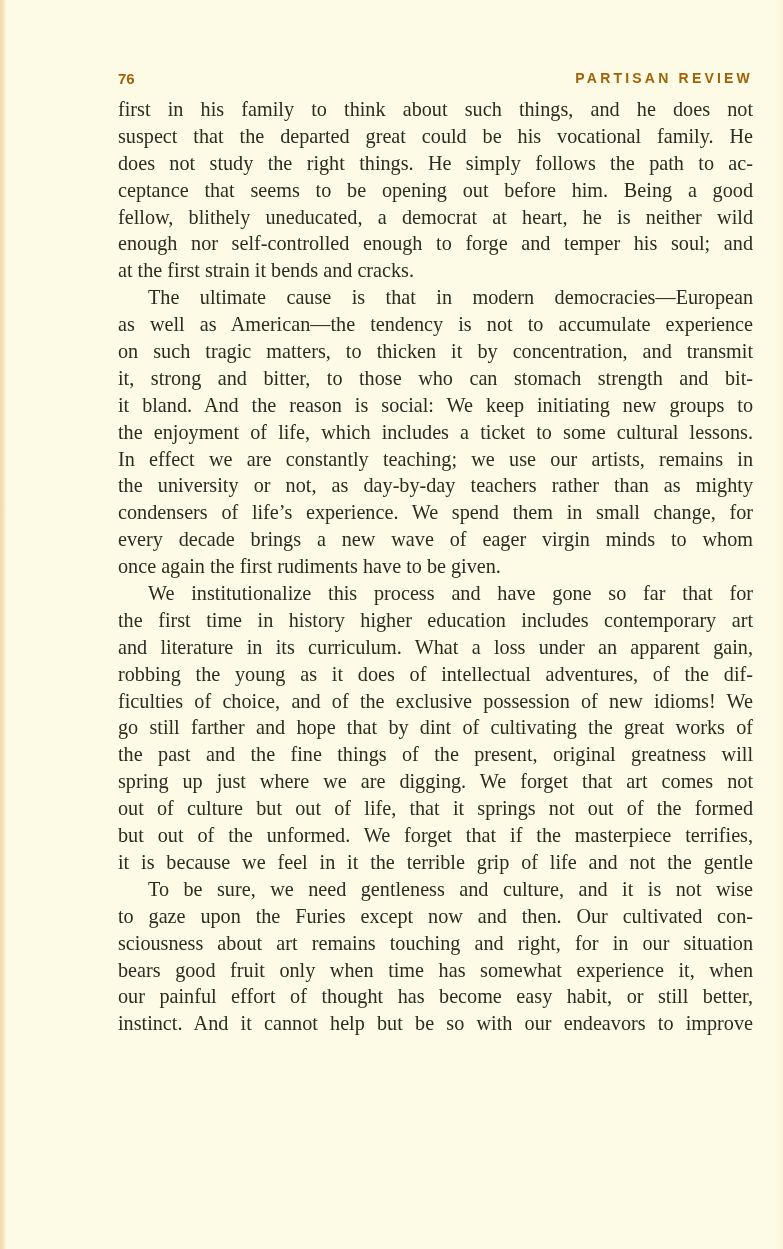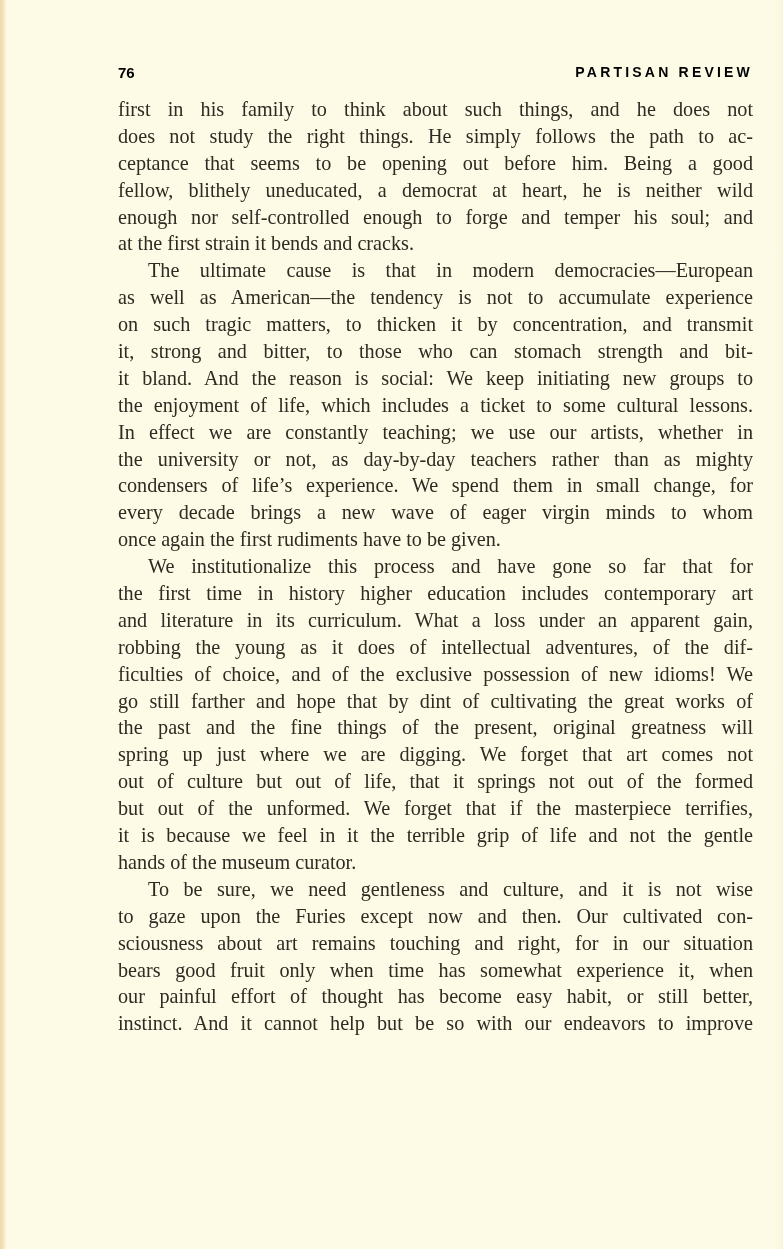--- a/index.html
+++ b/index.html
@@ -23,30 +23,30 @@
     }
     .page-edge-right {
       position: absolute;
       right: 0; top: 0;
       width: 8px; height: 1249px;
       background: linear-gradient(to right, #fdfbe6 0%, #fbf5d8 100%);
     }
     .running-head {
       position: absolute;
       left: 118px;
-      top: 61px;
+      top: 67px;
       width: 635px;
       height: 22px;
       display: flex;
       justify-content: space-between;
       align-items: center;
       font-family: "Liberation Sans", "DejaVu Sans", sans-serif;
       font-weight: bold;
       font-size: 15px;
-      color: #000000;
+      color: #a16207;
     }
     .page-number {
       letter-spacing: 0px;
     }
     .journal-title {
       letter-spacing: 3.2px;
       font-size: 14px;
     }
     .body-text {
       position: absolute;
@@ -80,54 +80,54 @@
 
 <div class="running-head">
   <span class="page-number">76</span>
   <span class="journal-title">PARTISAN REVIEW</span>
 </div>
 
 <div class="body-text">
 
   <div>
     <span class="line">first in his family to think about such things, and he does not</span>
+    <span class="line">suspect that the departed great could be his vocational family. He</span>
     <span class="line">does not study the right things. He simply follows the path to ac-</span>
     <span class="line">ceptance that seems to be opening out before him. Being a good</span>
     <span class="line">fellow, blithely uneducated, a democrat at heart, he is neither wild</span>
     <span class="line">enough nor self-controlled enough to forge and temper his soul; and</span>
     <span class="line last">at the first strain it bends and cracks.</span>
   </div>
 
   <div>
     <span class="line indent">The ultimate cause is that in modern democracies—European</span>
     <span class="line">as well as American—the tendency is not to accumulate experience</span>
     <span class="line">on such tragic matters, to thicken it by concentration, and transmit</span>
     <span class="line">it, strong and bitter, to those who can stomach strength and bit-</span>
     <span class="line">it bland. And the reason is social: We keep initiating new groups to</span>
     <span class="line">the enjoyment of life, which includes a ticket to some cultural lessons.</span>
-    <span class="line">In effect we are constantly teaching; we use our artists, whether in</span>
+    <span class="line">In effect we are constantly teaching; we use our artists, remains in</span>
     <span class="line">the university or not, as day-by-day teachers rather than as mighty</span>
     <span class="line">condensers of life’s experience. We spend them in small change, for</span>
     <span class="line">every decade brings a new wave of eager virgin minds to whom</span>
     <span class="line last">once again the first rudiments have to be given.</span>
   </div>
 
   <div>
     <span class="line indent">We institutionalize this process and have gone so far that for</span>
     <span class="line">the first time in history higher education includes contemporary art</span>
     <span class="line">and literature in its curriculum. What a loss under an apparent gain,</span>
     <span class="line">robbing the young as it does of intellectual adventures, of the dif-</span>
     <span class="line">ficulties of choice, and of the exclusive possession of new idioms! We</span>
     <span class="line">go still farther and hope that by dint of cultivating the great works of</span>
     <span class="line">the past and the fine things of the present, original greatness will</span>
     <span class="line">spring up just where we are digging. We forget that art comes not</span>
     <span class="line">out of culture but out of life, that it springs not out of the formed</span>
     <span class="line">but out of the unformed. We forget that if the masterpiece terrifies,</span>
     <span class="line">it is because we feel in it the terrible grip of life and not the gentle</span>
-    <span class="line last">hands of the museum curator.</span>
   </div>
 
   <div>
     <span class="line indent">To be sure, we need gentleness and culture, and it is not wise</span>
     <span class="line">to gaze upon the Furies except now and then. Our cultivated con-</span>
     <span class="line">sciousness about art remains touching and right, for in our situation</span>
     <span class="line">bears good fruit only when time has somewhat experience it, when</span>
     <span class="line">our painful effort of thought has become easy habit, or still better,</span>
     <span class="line">instinct. And it cannot help but be so with our endeavors to improve</span>
   </div>

